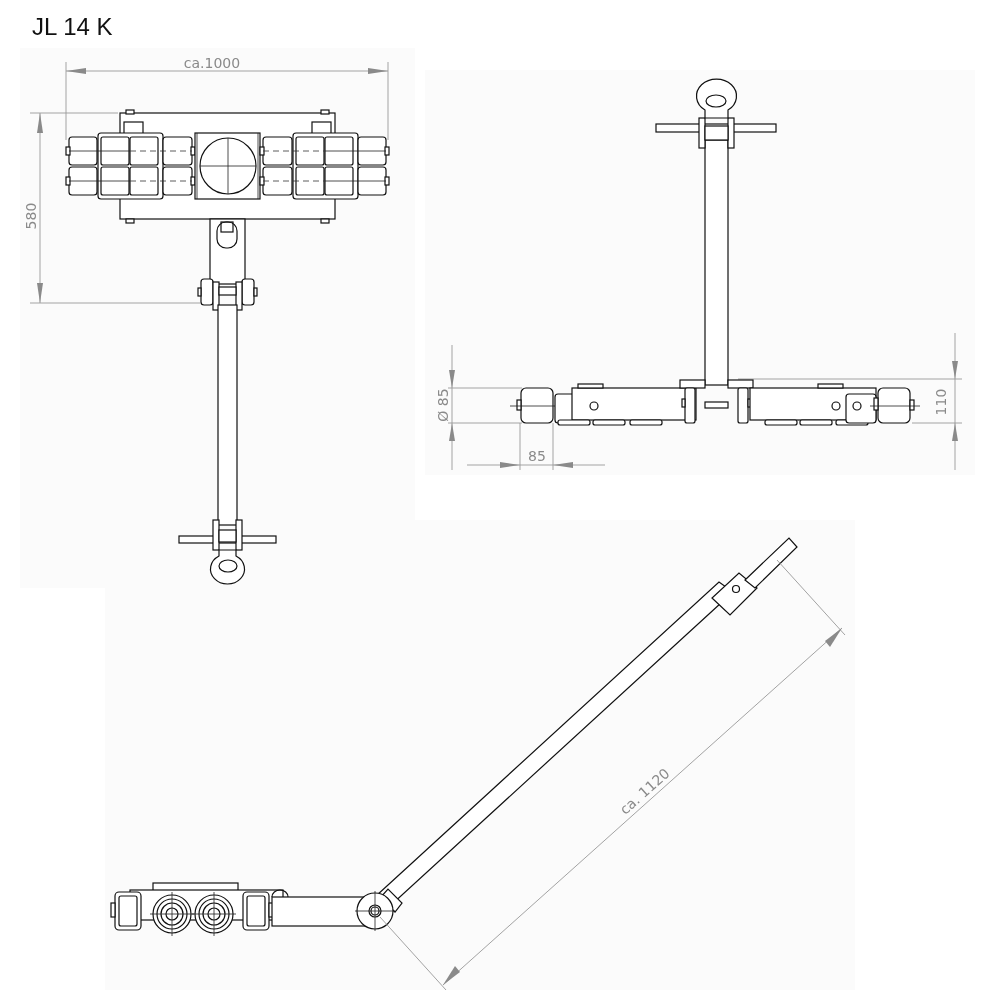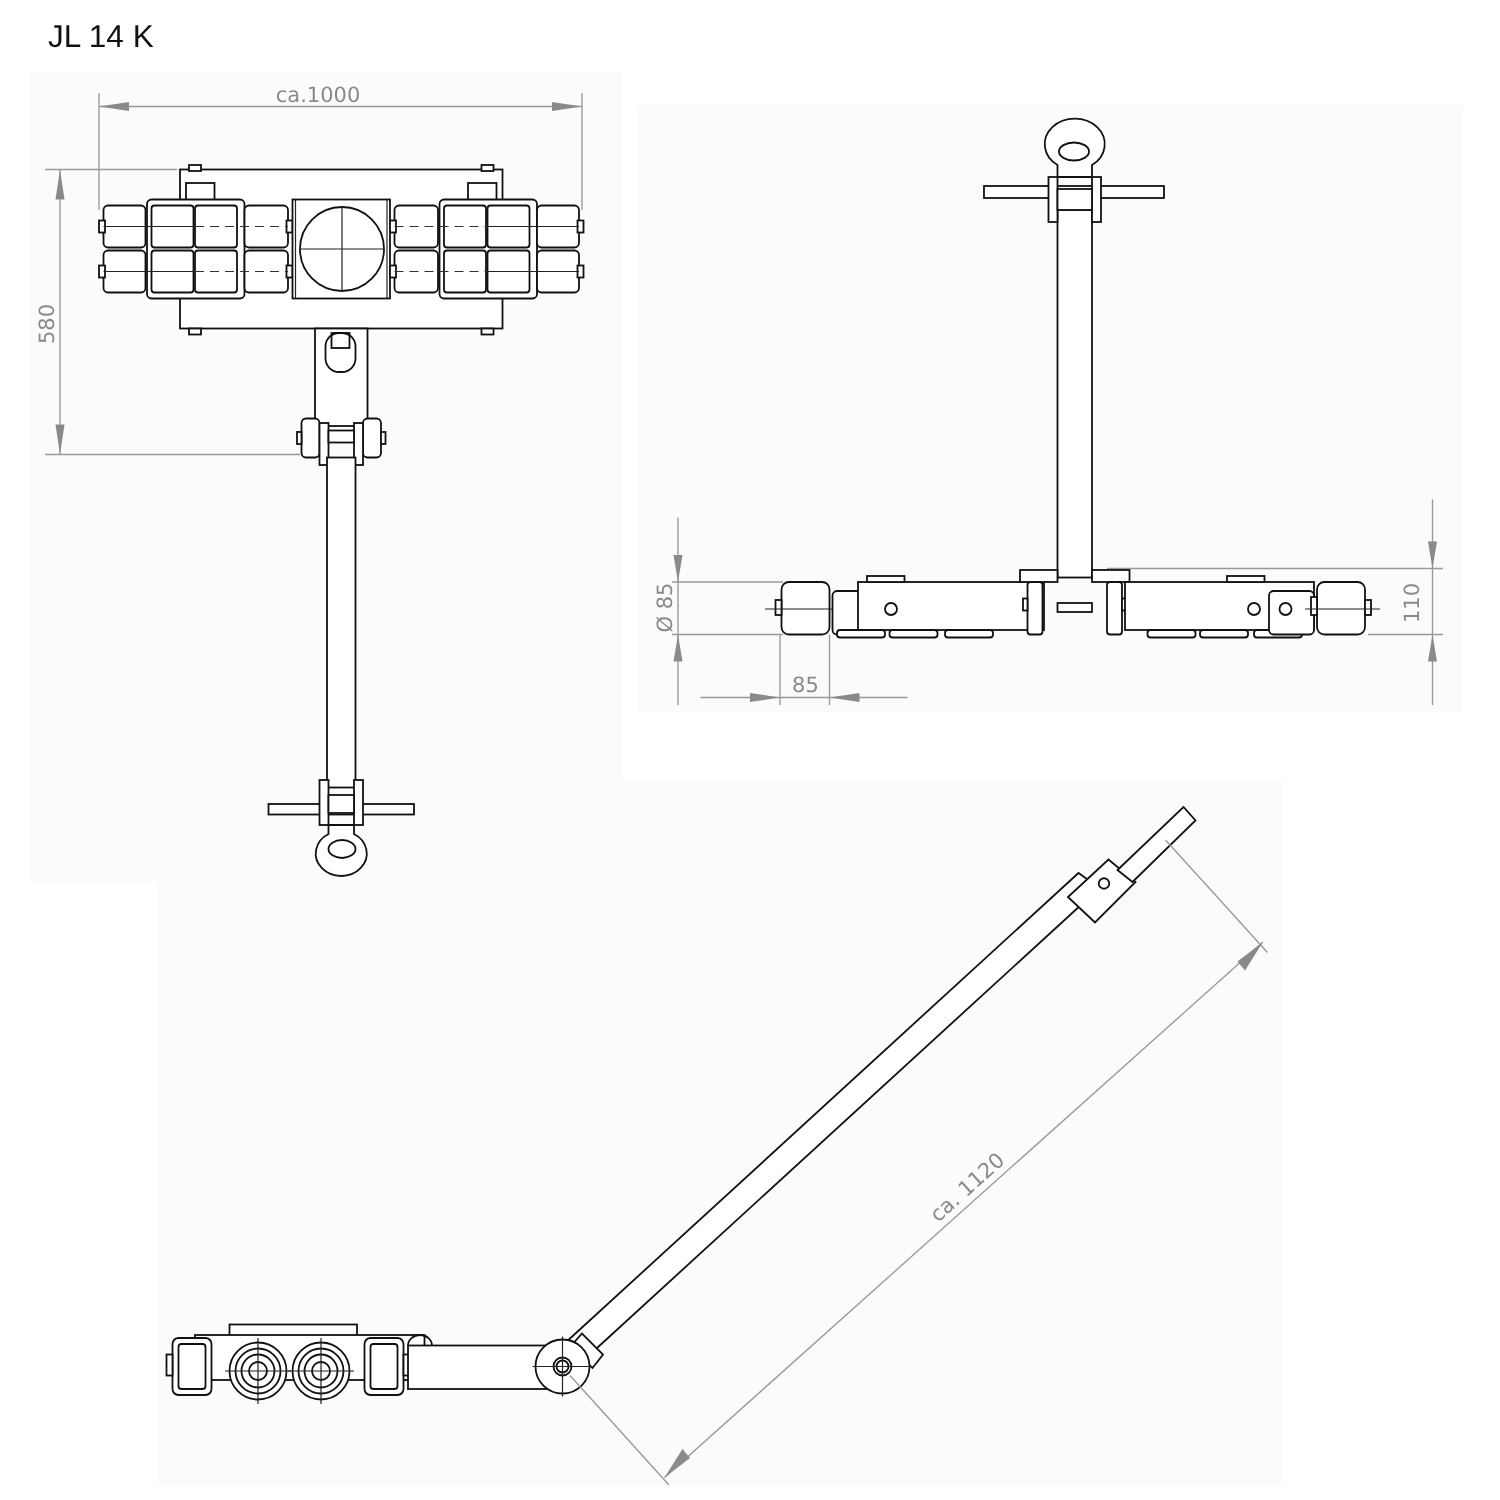--- a/index.html
+++ b/index.html
@@ -1,17 +1,17 @@
 <!DOCTYPE html>
 <html><head>
 <meta charset="utf-8">
 <style>
   html, body { margin:0; padding:0; background:#ffffff; }
   body { width:1000px; height:1000px; position:relative; overflow:hidden; font-family:"Liberation Sans", sans-serif; }
-  .title { position:absolute; left:32px; top:13px; font-size:21px; color:#111; font-family:"Liberation Sans", sans-serif; }
+  .title { position:absolute; left:32px; top:13px; font-size:24px; color:#111; font-family:"Liberation Sans", sans-serif; }
   .panel { position:absolute; background:#fbfbfb; }
   svg { position:absolute; left:0; top:0; }
   .dimtext { font-family:"DejaVu Sans", sans-serif; fill:#8a8a8a; font-size:14px; }
   .ln { stroke:#111; stroke-width:1.2; fill:#fff; }
   .lnn { stroke:#111; stroke-width:1.2; fill:none; }
   .thin { stroke:#222; stroke-width:0.8; fill:none; }
   .dim { stroke:#999; stroke-width:0.9; fill:none; }
   .arr { fill:#8a8a8a; stroke:none; }
   .dash { stroke:#333; stroke-width:0.8; stroke-dasharray:6 4; fill:none; }
 </style>

